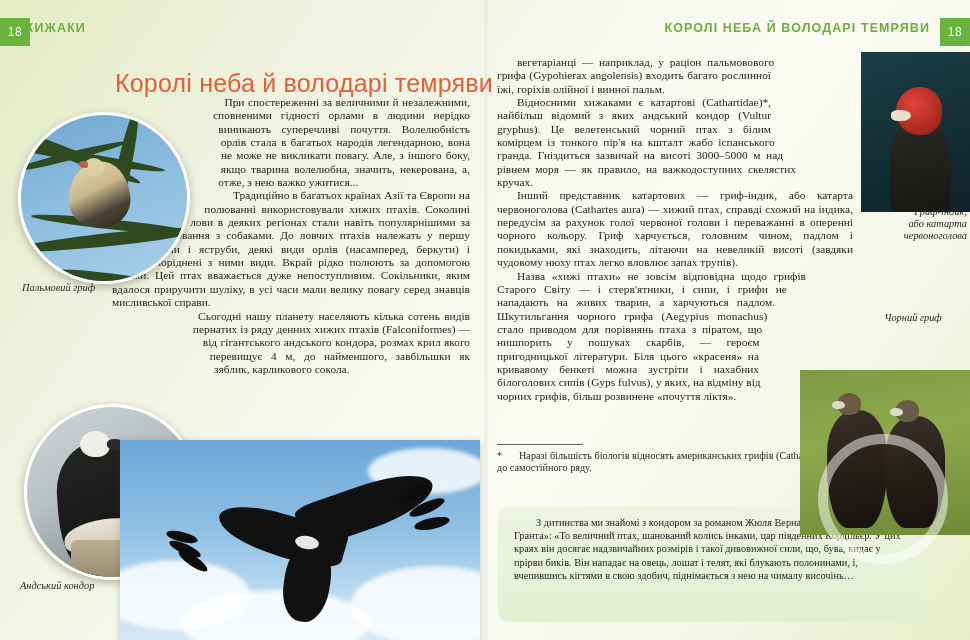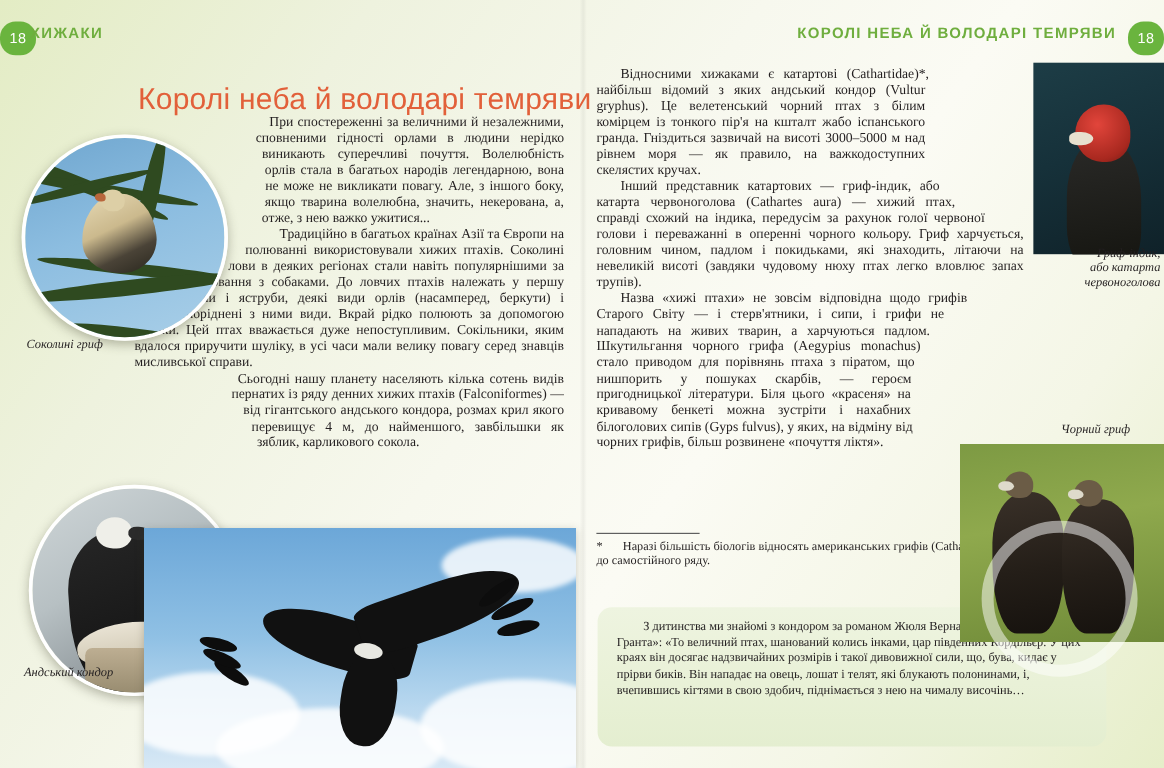--- a/index.html
+++ b/index.html
@@ -16,21 +16,21 @@
   .gutter{
     position:absolute;left:483px;top:0;width:6px;height:640px;
     background:linear-gradient(90deg,rgba(0,0,0,0.00),rgba(0,0,0,0.05),rgba(0,0,0,0.00));
     pointer-events:none;
   }
   
   .tab{
     position:absolute;top:18px;width:30px;height:28px;
     background:#6ab43e;color:#ffffff;
     font-family:"Liberation Sans", sans-serif;font-size:12px;
-    display:flex;align-items:center;justify-content:center;letter-spacing:.5px;border-radius:13px;
+    display:flex;align-items:center;justify-content:center;letter-spacing:.5px;
   }
   .tab.left{left:0px;}
   .tab.right{right:0px;}
   .runhead{
     position:absolute;top:21px;
     font-family:"Liberation Sans", sans-serif;
     font-size:12.5px;font-weight:bold;letter-spacing:1.1px;
     color:#6fae3e;text-transform:uppercase;white-space:nowrap;
   }
   .runhead.left{left:25px;}
@@ -252,31 +252,31 @@
     <div class="frond" style="left:-14px;top:26px;width:160px;height:9px;transform:rotate(9deg);"></div>
     <div class="frond" style="left:-10px;top:52px;width:120px;height:8px;transform:rotate(-14deg);"></div>
     <div class="frond" style="left:10px;top:96px;width:170px;height:10px;transform:rotate(6deg);"></div>
     <div class="frond" style="left:-6px;top:128px;width:190px;height:13px;transform:rotate(-6deg);"></div>
     <div class="frond" style="left:30px;top:150px;width:150px;height:12px;transform:rotate(8deg);"></div>
     <div class="frond" style="left:96px;top:-8px;width:14px;height:120px;transform:rotate(12deg);"></div>
     <div class="bird"></div>
     <div class="head"></div>
     <div class="beak"></div>
   </div>
-  <div class="caption" style="left:22px;top:282px;width:100px;">Соколині гриф</div>
+  <div class="caption" style="left:22px;top:282px;width:100px;">Пальмовий гриф</div>
 
   <div class="photo circ" id="p-andean">
     <div class="bg"></div>
     <div class="body"></div>
     <div class="ruff"></div>
     <div class="perch"></div>
     <div class="head"></div>
     <div class="bill"></div>
   </div>
-  <div class="caption" style="left:20px;top:555px;width:150px;">Андський кондор</div>
+  <div class="caption" style="left:20px;top:580px;width:150px;">Андський кондор</div>
 
   <div class="photo rect" id="p-soar">
     <div class="sky"></div>
     <div class="cloud" style="left:-20px;top:120px;width:150px;height:70px;"></div>
     <div class="cloud" style="left:60px;top:150px;width:190px;height:66px;"></div>
     <div class="cloud" style="left:230px;top:126px;width:170px;height:80px;"></div>
     <div class="cloud" style="left:248px;top:8px;width:120px;height:46px;"></div>
     <div class="wingL"></div>
     <div class="wingR"></div>
     <div class="feather" style="left:56px;top:116px;width:34px;height:10px;transform:rotate(34deg);"></div>
@@ -284,20 +284,21 @@
     <div class="feather" style="left:46px;top:92px;width:32px;height:10px;transform:rotate(14deg);"></div>
     <div class="feather" style="left:276px;top:48px;width:38px;height:11px;transform:rotate(-36deg);"></div>
     <div class="feather" style="left:288px;top:62px;width:38px;height:11px;transform:rotate(-24deg);"></div>
     <div class="feather" style="left:294px;top:78px;width:36px;height:11px;transform:rotate(-12deg);"></div>
     <div class="torso"></div>
     <div class="collar"></div>
   </div>
 
   <div class="col col-right">
     <div class="shape-right-top"></div>
+    <p>вегетаріанці — наприклад, у раціон пальмовового грифа (Gypohierax angolensis) входить багато рослинної їжі, горіхів олійної і винної пальм.</p>
     <p>Відносними хижаками є катартові (Cathartidae)*, найбільш відомий з яких андський кондор (Vultur gryphus). Це велетенський чорний птах з білим комірцем із тонкого пір'я на кшталт жабо іспанського гранда. Гніздиться зазвичай на висоті 3000–5000 м над рівнем моря — як правило, на важкодоступних скелястих кручах.</p>
     <p>Інший представник катартових — гриф-індик, або катарта червоноголова (Cathartes aura) — хижий птах, справді схожий на індика, передусім за рахунок голої червоної голови і переважанні в оперенні чорного кольору. Гриф харчується, головним чином, падлом і покидьками, які знаходить, літаючи на невеликій висоті (завдяки чудовому нюху птах легко вловлює запах трупів).</p>
     <div class="shape-right-bottom"></div>
     <p>Назва «хижі птахи» не зовсім відповідна щодо грифів Старого Світу — і стерв'ятники, і сипи, і грифи не нападають на живих тварин, а харчуються падлом. Шкутильгання чорного грифа (Aegypius monachus) стало приводом для порівнянь птаха з піратом, що нишпорить у пошуках скарбів, — героєм пригодницької літератури. Біля цього «красеня» на кривавому бенкеті можна зустріти і нахабних білоголових сипів (Gyps fulvus), у яких, на відміну від чорних грифів, більш розвинене «почуття ліктя».</p>
   </div>
 
   <div class="rule"></div>
   <div class="footnote">
     <span class="star">*</span><span>Наразі більшість біологів відносять американських грифів (Cathartidae) до самостійного ряду.</span>
   </div>
@@ -318,16 +319,16 @@
 
   <div class="photo" id="p-black">
     <div class="bg"></div>
     <div class="b1"></div>
     <div class="b2"></div>
     <div class="h1"></div>
     <div class="h2"></div>
     <div class="bk1"></div>
     <div class="bk2"></div>
   </div>
-  <div class="caption" style="left:858px;top:312px;width:110px;text-align:center;margin-top:41px;">Чорний гриф</div>
+  <div class="caption" style="left:858px;top:312px;width:110px;text-align:center;">Чорний гриф</div>
 
   <div class="watermark"></div>
 </div>
 
 </body></html>

